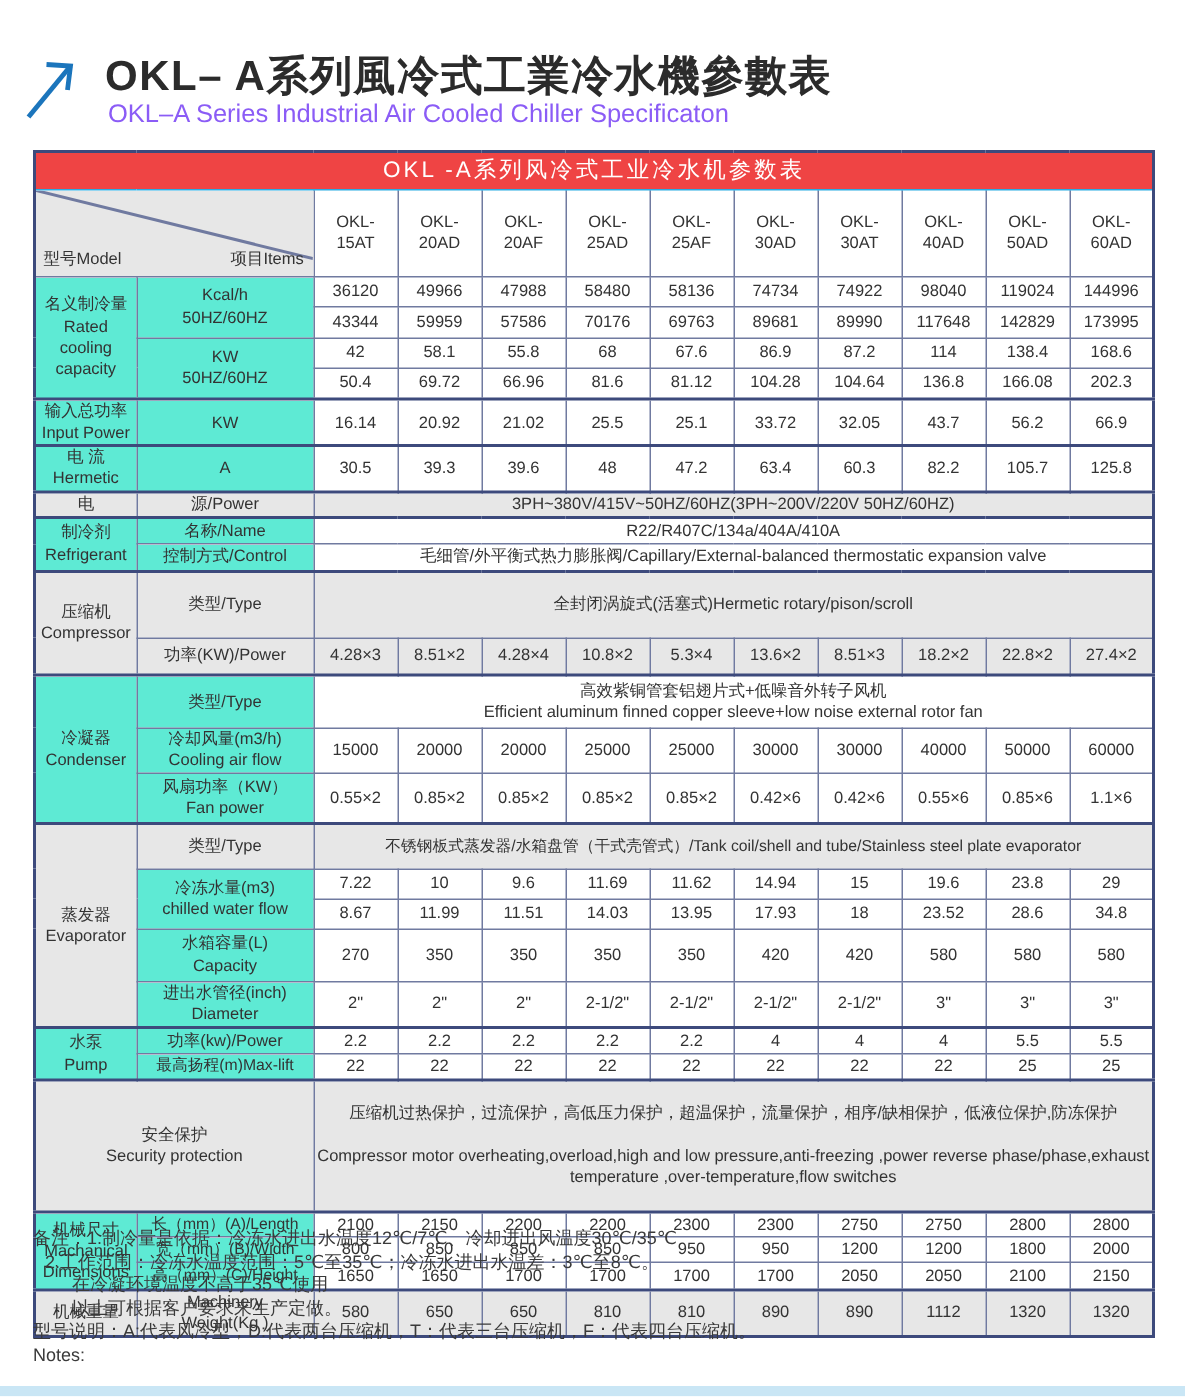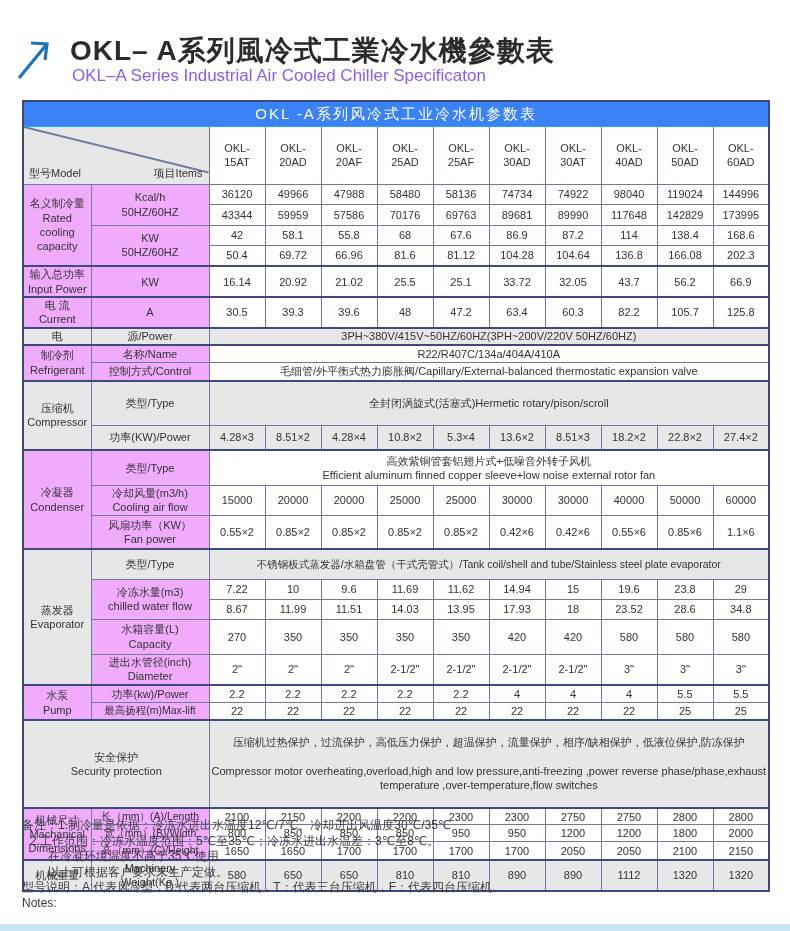--- a/index.html
+++ b/index.html
@@ -8,22 +8,22 @@
   
   .logo{position:absolute;left:13px;top:36px;width:48px;height:48px;}
   .title-cn{position:absolute;left:70px;top:32px;font-size:28px;font-weight:bold;color:#2b2b2b;letter-spacing:1px;white-space:nowrap;}
   .title-en{position:absolute;left:72px;top:66px;font-size:17px;color:#8b5cf6;white-space:nowrap;}
   
   .spec{position:absolute;left:22px;top:100px;width:746px;border-collapse:collapse;table-layout:fixed;
         border:2px solid #3d4a7c;font-size:11px;color:#333;}
   .spec td{border:1px solid #707aa0;text-align:center;vertical-align:middle;padding:0 1px;
            white-space:pre-line;line-height:1.3;overflow:hidden;}
   tr.sep>td{border-top:2px solid #3d4a7c;}
-  .titlebar td{background:#3b82f6;color:#fff;font-size:15px;letter-spacing:2px;border-color:#29abe2;padding:2px 0;}
-  .lab{background:#f0abfc;}
+  .titlebar td{background:#ef4444;color:#fff;font-size:15px;letter-spacing:2px;border-color:#29abe2;padding:2px 0;}
+  .lab{background:#5eead4;}
   tr.gray>td{background:#e7e7e7;}
   .corner{position:relative;background:#e7e7e7;padding:0;}
   .corner svg{position:absolute;left:0;top:0;width:100%;height:100%;}
   .c-model{position:absolute;left:5px;bottom:3px;margin-top:24px;}
   .c-items{position:absolute;right:6px;bottom:3px;margin-top:26px;}
   .split-inner{display:flex;justify-content:center;align-items:center;}
   .tl{text-align:left;padding-left:4px;}
   .small{font-size:10.5px;white-space:nowrap;}
   .smalll{font-size:10.5px;white-space:nowrap;text-align:left;padding-left:2px;}
   
@@ -161,21 +161,21 @@
           <td>25.5</td>
           <td>25.1</td>
           <td>33.72</td>
           <td>32.05</td>
           <td>43.7</td>
           <td>56.2</td>
           <td>66.9</td>
         </tr>
     <tr class="sep" style="height:29px">
       <td class="lab">电 流
-Current</td>
+Hermetic</td>
       <td class="lab">A</td>
     <td>30.5</td>
           <td>39.3</td>
           <td>39.6</td>
           <td>48</td>
           <td>47.2</td>
           <td>63.4</td>
           <td>60.3</td>
           <td>82.2</td>
           <td>105.7</td>

